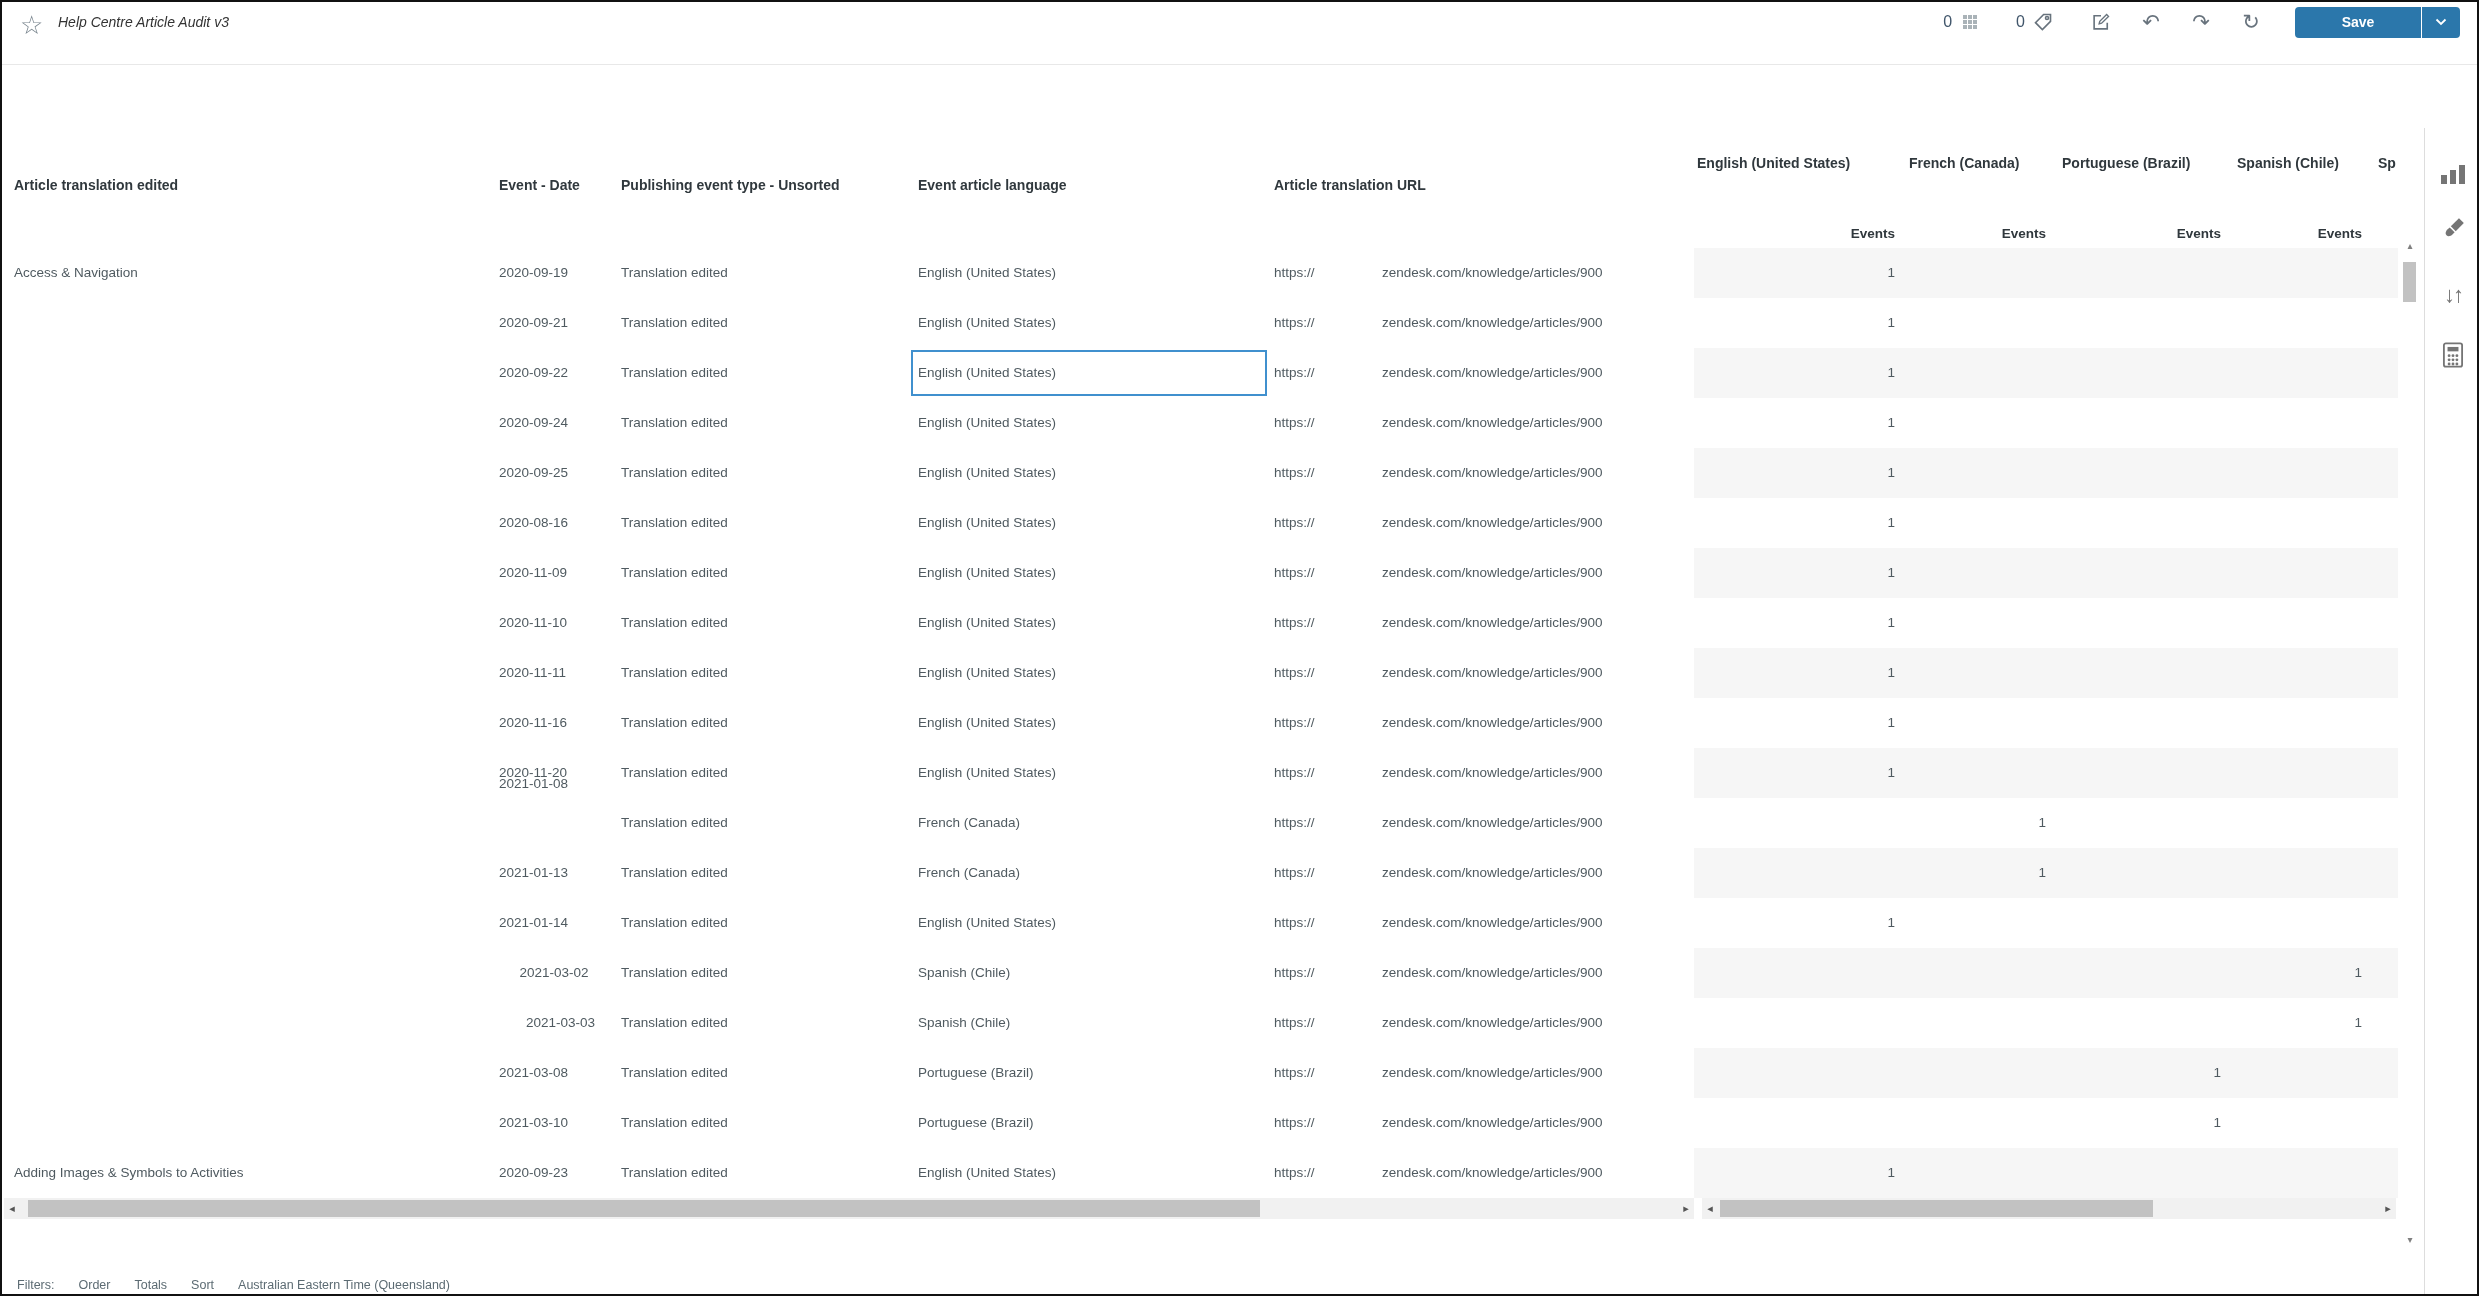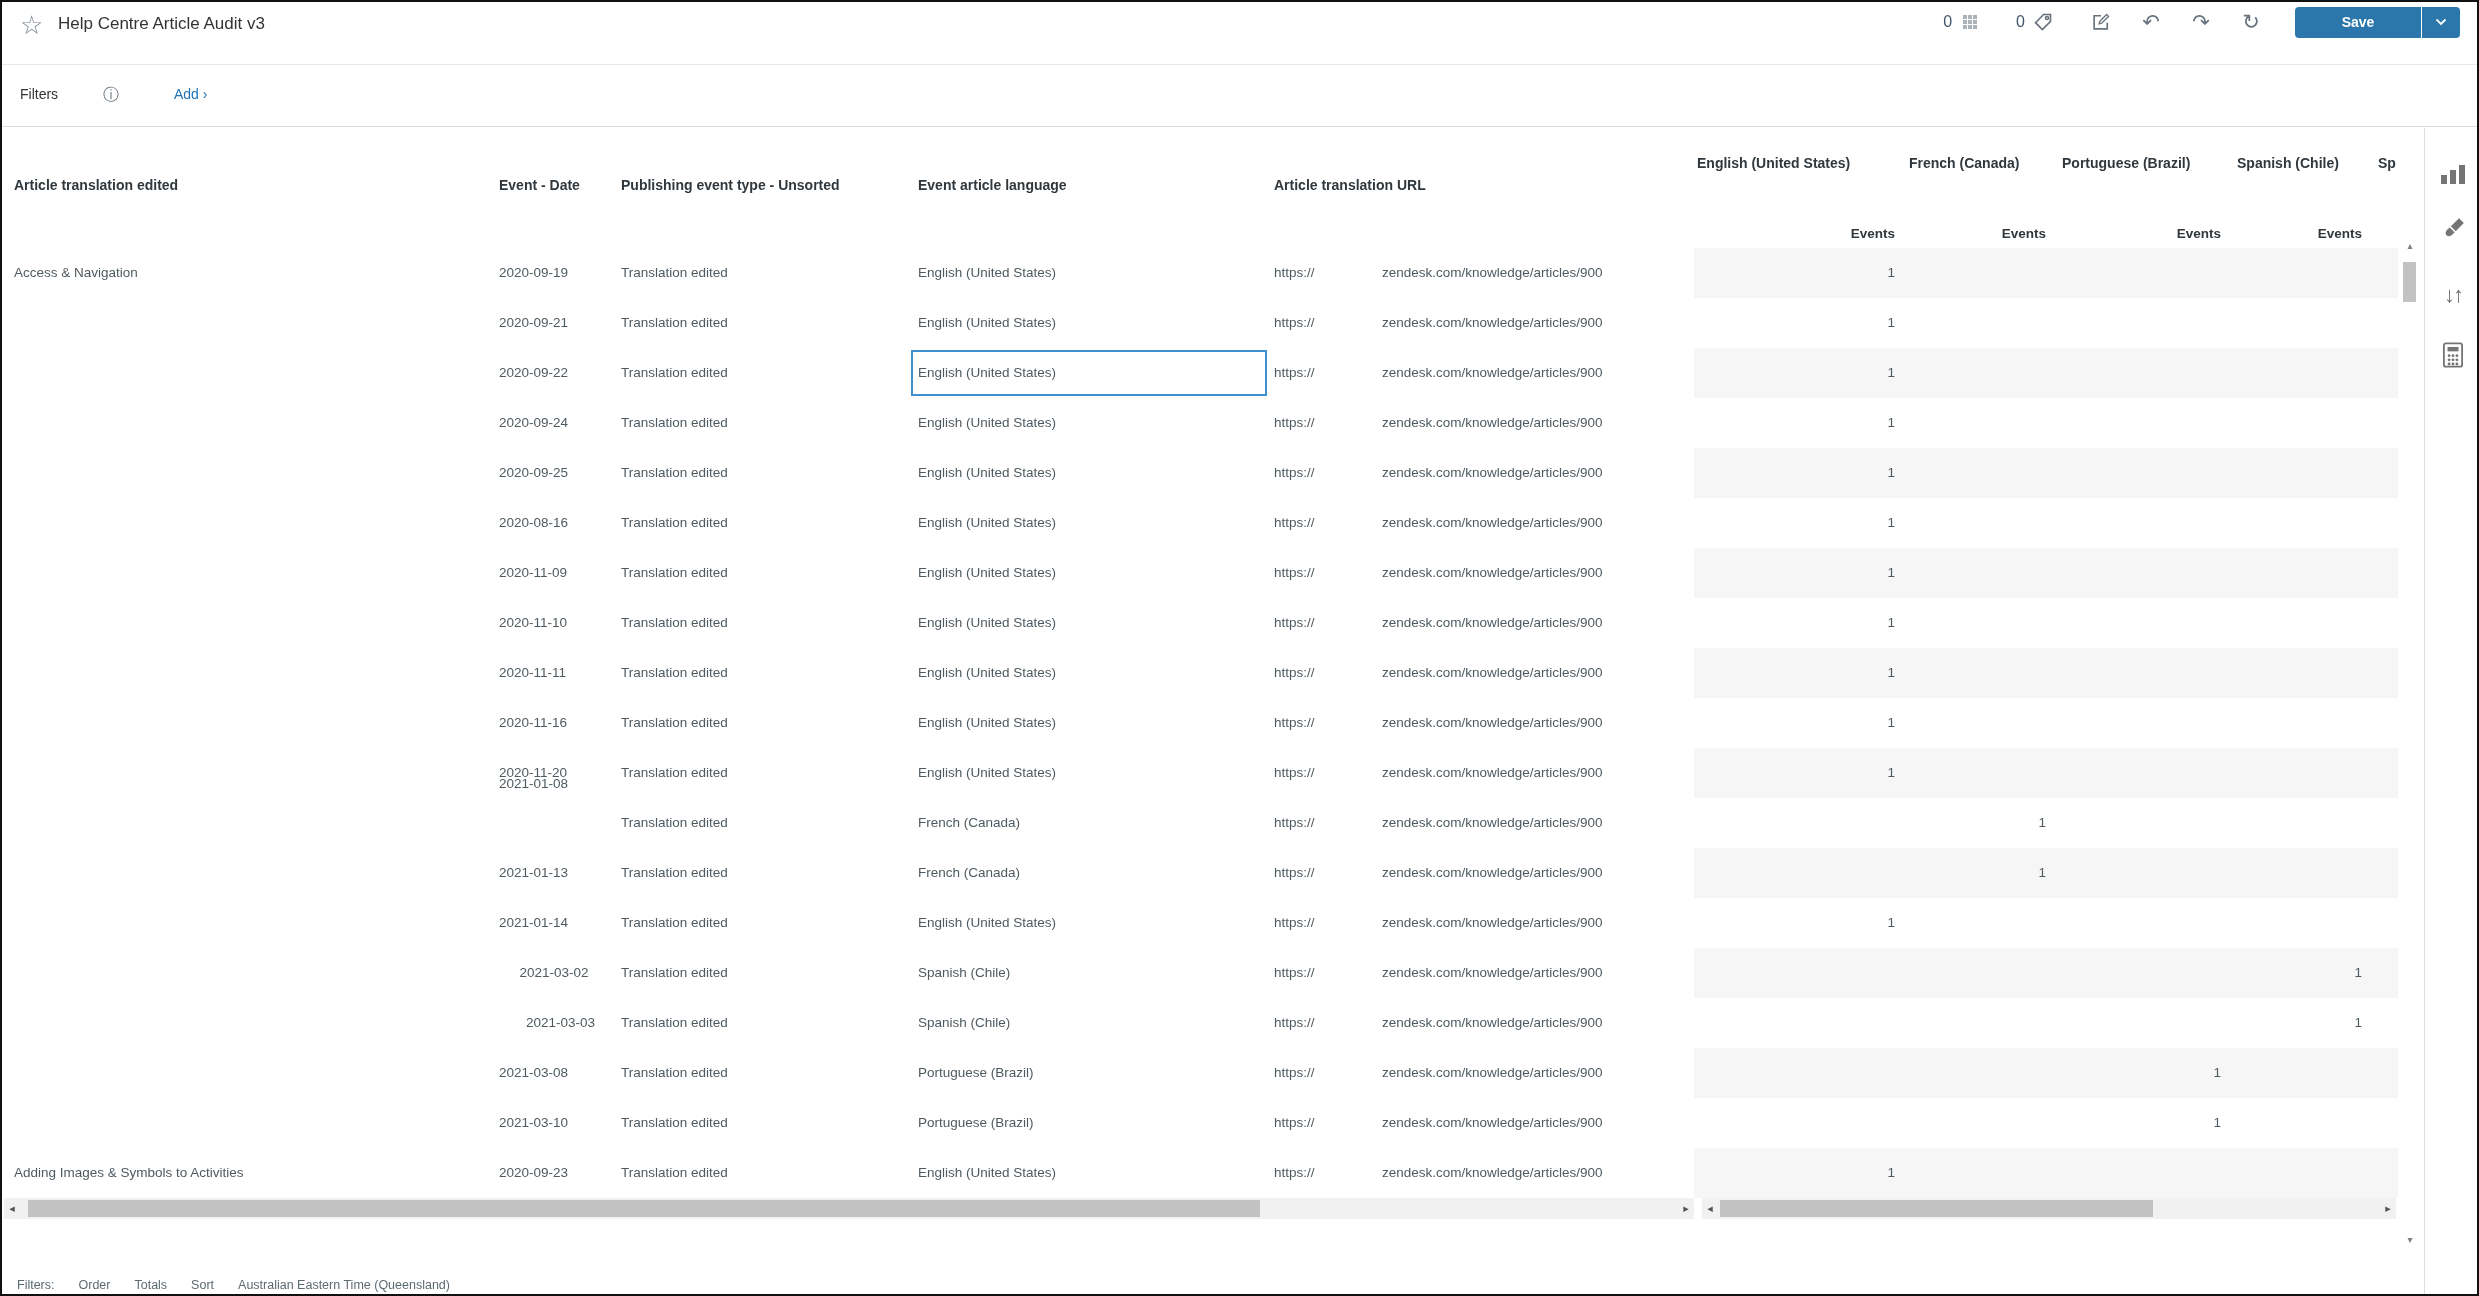--- a/index.html
+++ b/index.html
@@ -7,21 +7,21 @@
   body { font-family: "Liberation Sans", sans-serif; }
   .window {
     position: relative; width: 2479px; height: 1296px;
     background: #fff; border: 2px solid #111; overflow: hidden;
     color: #2f3941;
   }
   
   .titlebar { position:absolute; top:0; left:0; right:0; height:62px; background:#fff; }
   .titlebar-line { position:absolute; top:62px; left:0; right:0; height:1px; background:#e8e8e8; }
   .star { position:absolute; left:18px; top:8px; font-size:26px; color:#7a868f; cursor:pointer; }
-  .doc-title { position:absolute; left:56px; top:12px; font-size:17px; color:#333; white-space:nowrap; }
+  .doc-title { position:absolute; left:56px; top:12px; font-size:14px; color:#333; white-space:nowrap;font-style:italic; }
   .tb-right { position:absolute; right:17px; top:3px; height:34px; display:flex; align-items:center; }
   .count-group { display:flex; align-items:center; gap:6px; margin-right:34px; font-size:16px; color:#41566b; }
   .tb-icon { width:24px; height:24px; display:flex; align-items:center; justify-content:center;
              color:#68737d; margin-right:26px; cursor:pointer; }
   .tb-icon.glyph { font-size:21px; line-height:22px; }
   .save-split { display:flex; height:31px; margin-left:6px; }
   .save-btn { background:#2b77ab; color:#fff; border:none; font-family:inherit; font-size:14px;
               font-weight:bold; width:126px; border-radius:4px 0 0 4px; cursor:pointer; }
   .save-caret { background:#2b77ab; width:39px; border:none; border-left:1px solid #fff;
                 border-radius:0 4px 4px 0; cursor:pointer; display:flex; align-items:center; justify-content:center; }
@@ -116,25 +116,20 @@
         <button class="save-caret">
           <svg width="12" height="8" viewBox="0 0 12 8" fill="none" stroke="#fff" stroke-width="1.8">
             <path d="M1.5 1.5 L6 6 L10.5 1.5"></path>
           </svg>
         </button>
       </span>
     </div>
   </div>
   <div class="titlebar-line"></div>
 
-  <div class="filtersbar">
-    <span class="filters-label">Filters</span>
-    <span class="info-icon">ⓘ</span>
-    <a class="add-link">Add ›</a>
-  </div>
 
   <div class="main">
     <div class="stripes"></div>
 
     <div class="hdr col-hdr" style="left:12px">Article translation edited</div>
     <div class="hdr col-hdr" style="left:497px">Event - Date</div>
     <div class="hdr col-hdr" style="left:619px">Publishing event type - Unsorted</div>
     <div class="hdr col-hdr" style="left:916px">Event article language</div>
     <div class="hdr col-hdr" style="left:1272px">Article translation URL</div>
 

